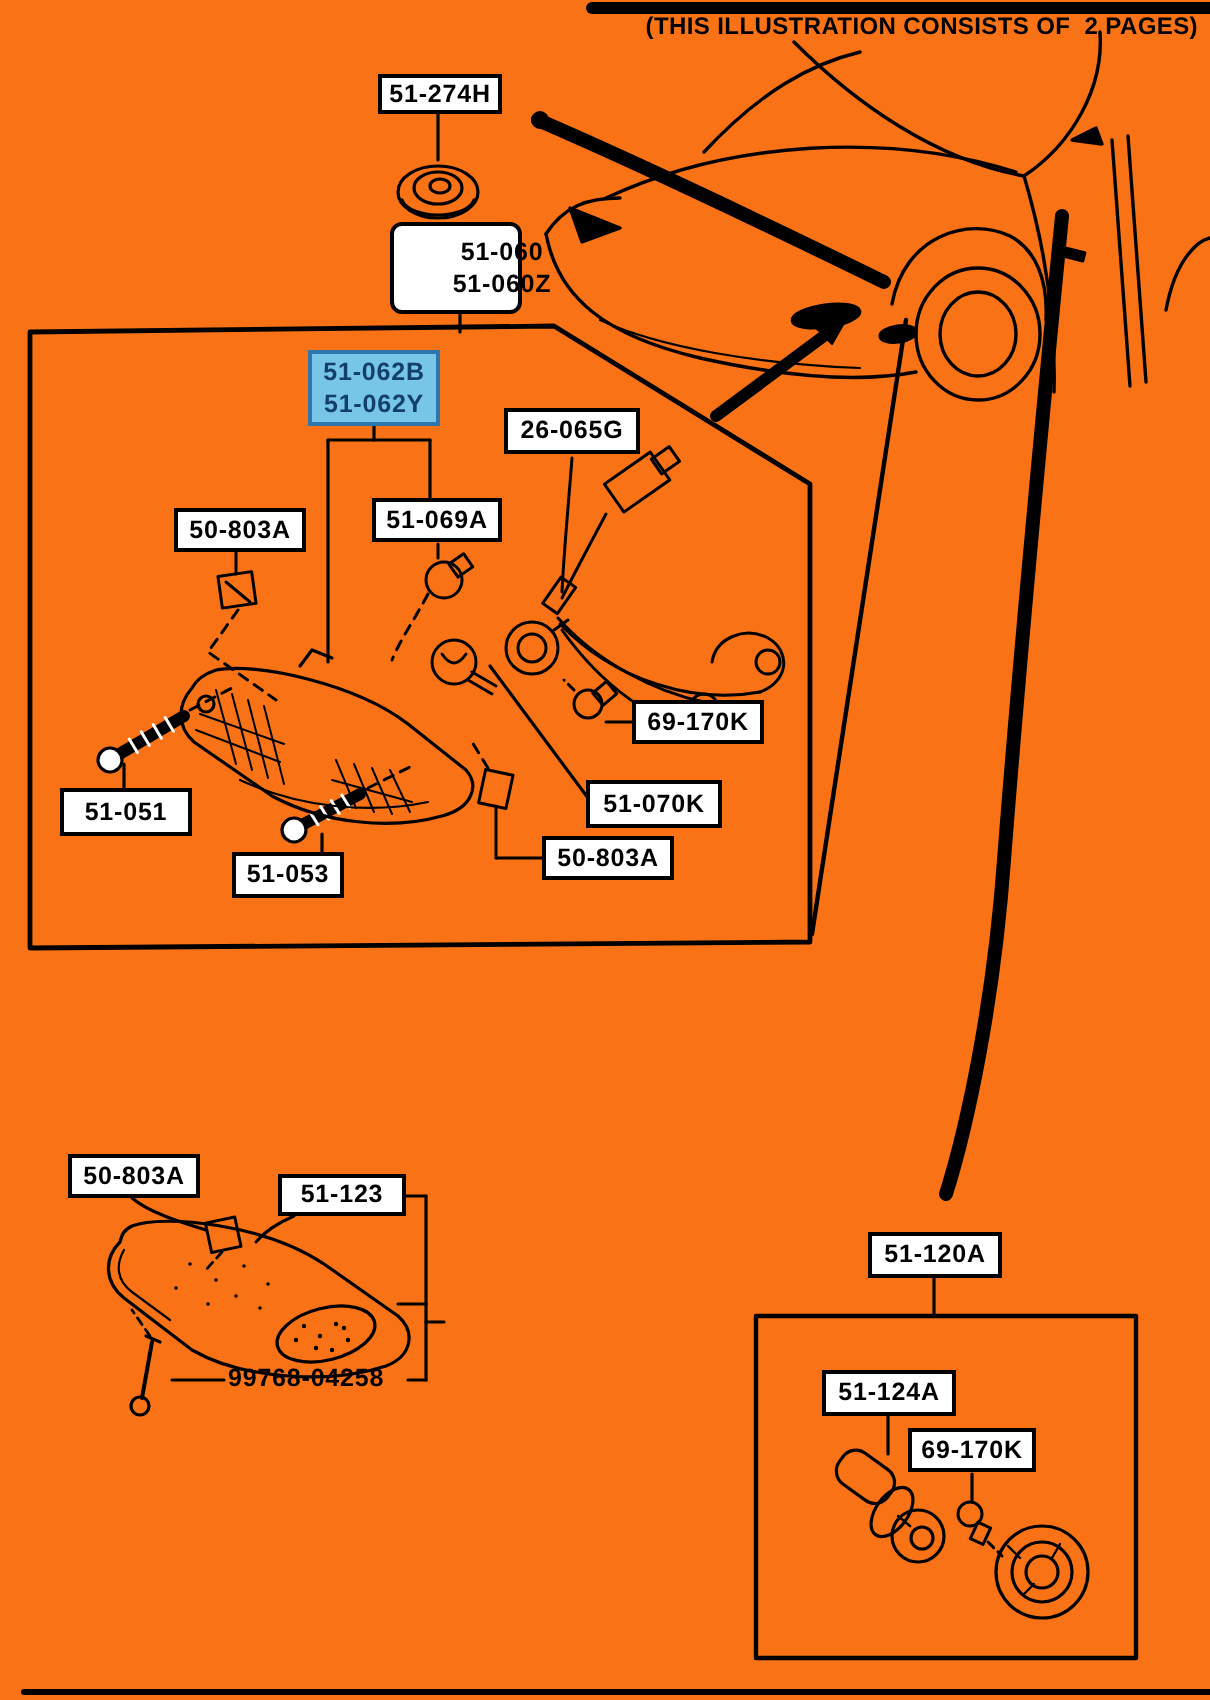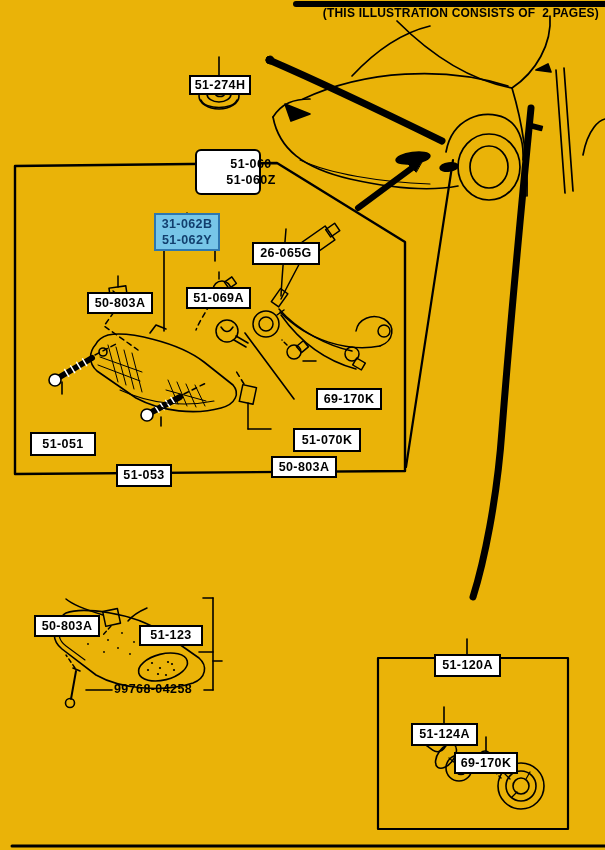--- a/index.html
+++ b/index.html
@@ -1,26 +1,26 @@
 <!DOCTYPE html>
 <html><head>
 <meta charset="utf-8">
 <style>
   html,body{margin:0;padding:0;background:#fff;}
   .stage{
-    position:relative;width:605px;height:850px;background:#eab308;
+    position:relative;width:605px;height:850px;background:#f97316;
     font-family:"Liberation Sans", sans-serif;overflow:hidden;
   }
   .artwork{position:absolute;left:0;top:0;z-index:1;}
   .plabel{
     position:absolute;z-index:3;box-sizing:border-box;
     border:2px solid #000;background:#fff;color:#000;
     font-weight:bold;font-size:12.5px;letter-spacing:0.4px;line-height:1.3;
     display:flex;flex-direction:column;align-items:center;justify-content:center;
-    text-align:center;padding:0 2px;cursor:pointer;white-space:nowrap;margin-top:38px;
+    text-align:center;padding:0 2px;cursor:pointer;white-space:nowrap;
   }
   .plabel.rounded{border-radius:6px;padding-left:48px;}
   .plabel.hl{background:#77C6E8;border-color:#2E77AE;color:#123F6E;}
   .note{
     position:absolute;z-index:3;font-weight:bold;font-size:12px;
     letter-spacing:0.2px;white-space:pre;color:#000;
   }
   .freetext{
     position:absolute;z-index:3;font-weight:bold;font-size:12.5px;
     letter-spacing:0.4px;white-space:nowrap;color:#000;
@@ -273,21 +273,21 @@
   <div class="plabel" style="left:189px;top:37px;width:62px;height:20px;">
     <span>51-274H</span>
   </div>
 
   <div class="plabel rounded" style="left:195px;top:111px;width:66px;height:46px;">
     <span>51-060</span>
     <span>51-060Z</span>
   </div>
 
   <div class="plabel hl" style="left:154px;top:175px;width:66px;height:38px;">
-    <span>31-062B</span>
+    <span>51-062B</span>
     <span>51-062Y</span>
   </div>
 
   <div class="plabel" style="left:87px;top:254px;width:66px;height:22px;">
     <span>50-803A</span>
   </div>
 
   <div class="plabel" style="left:186px;top:249px;width:65px;height:22px;">
     <span>51-069A</span>
   </div>

